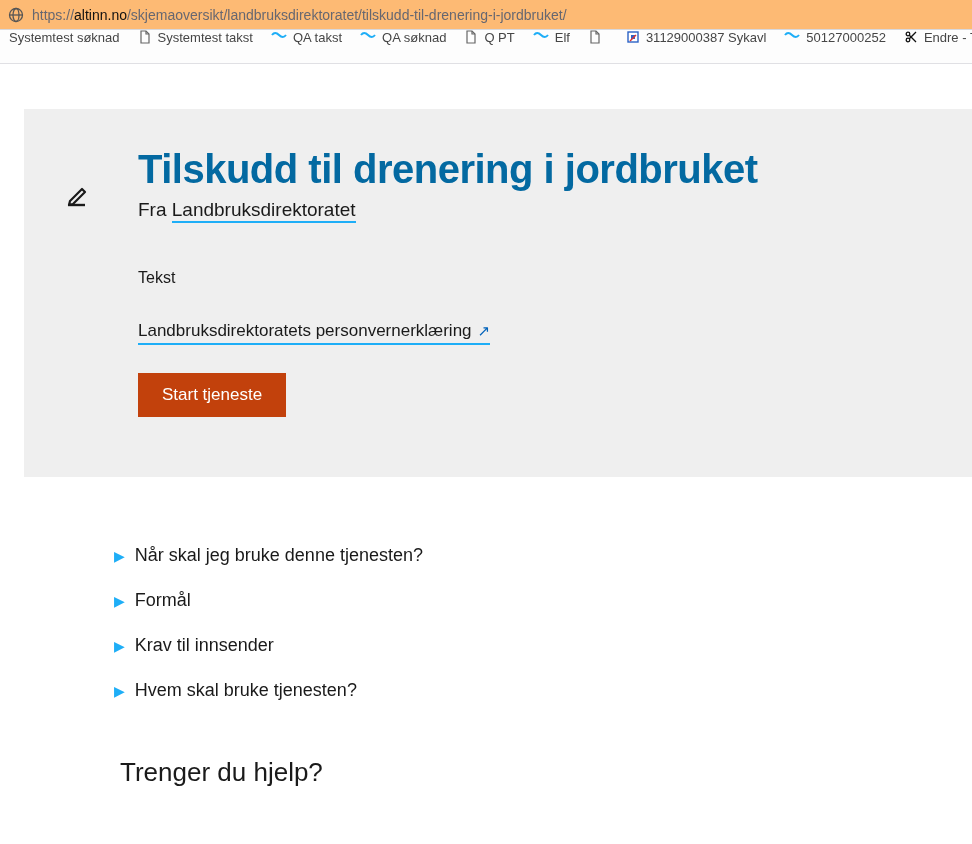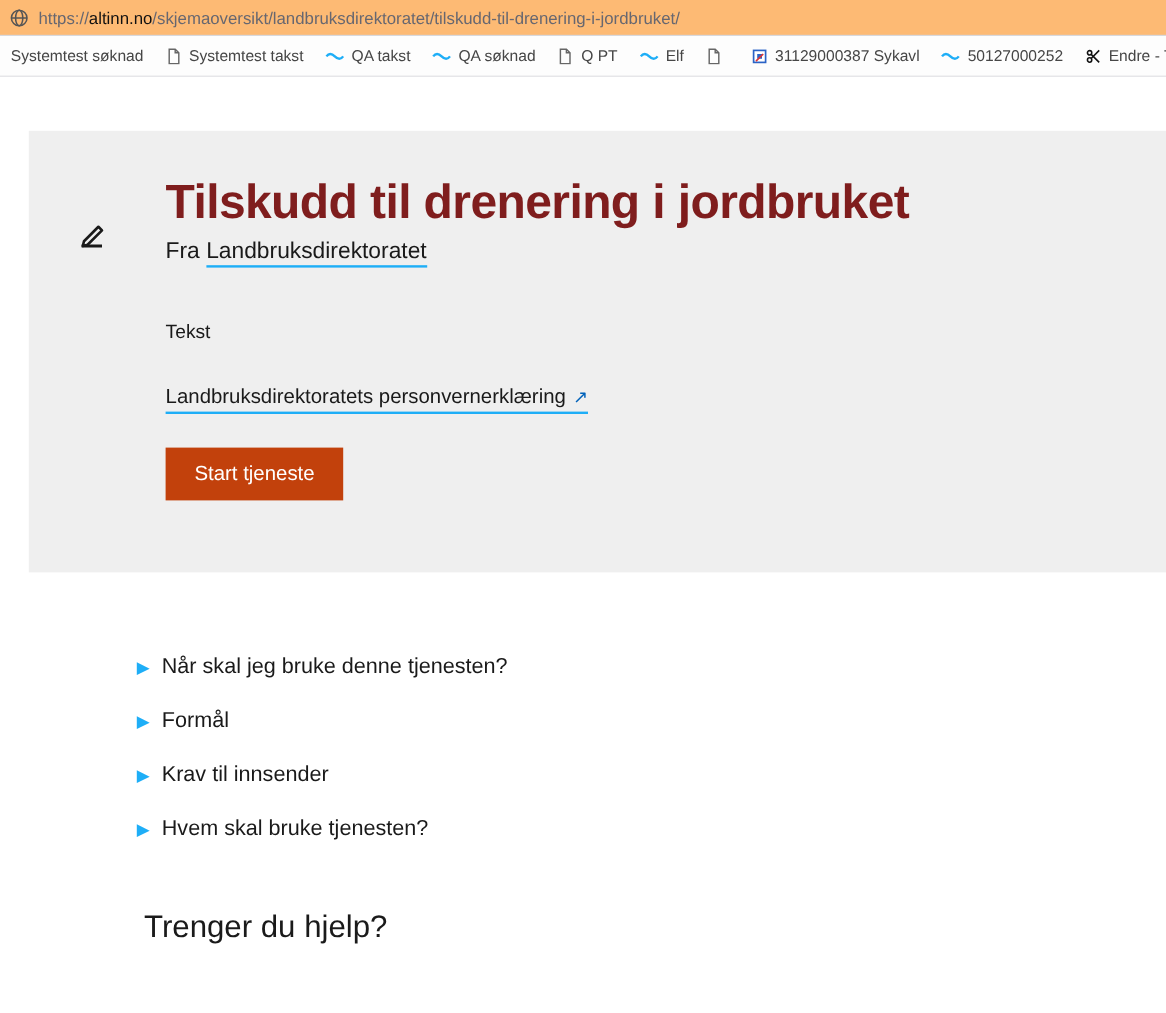--- a/index.html
+++ b/index.html
@@ -29,21 +29,20 @@
       height: 34px;
       background: #fdfdfd;
       border-bottom: 1px solid #e0e0e4;
       font-size: 13px;
       color: #464646;
       overflow: hidden;
       white-space: nowrap;
     }
     .bm-item {
       display: inline-flex;
-      align-items: center;
       padding: 0 9px;
       height: 100%;
       cursor: pointer;
     }
     .bm-item .ico { margin-right: 6px; display: inline-flex; }
     .bm-item span.lbl { }
 
     .page { padding-top: 45px; }
 
     .header-panel {
@@ -56,21 +55,21 @@
       position: absolute;
       left: 36px;
       top: 70px;
     }
     .content-inner {
       margin-left: 90px;
     }
     .page-title {
       font-size: 40px;
       font-weight: 700;
-      color: #7f1d1d;
+      color: #0369a1;
       letter-spacing: -0.5px;
       line-height: 1.1;
     }
     .from-line {
       font-size: 19px;
       color: #1a1a1a;
       margin-top: 8px;
     }
     .from-line a {
       color: #1a1a1a;

